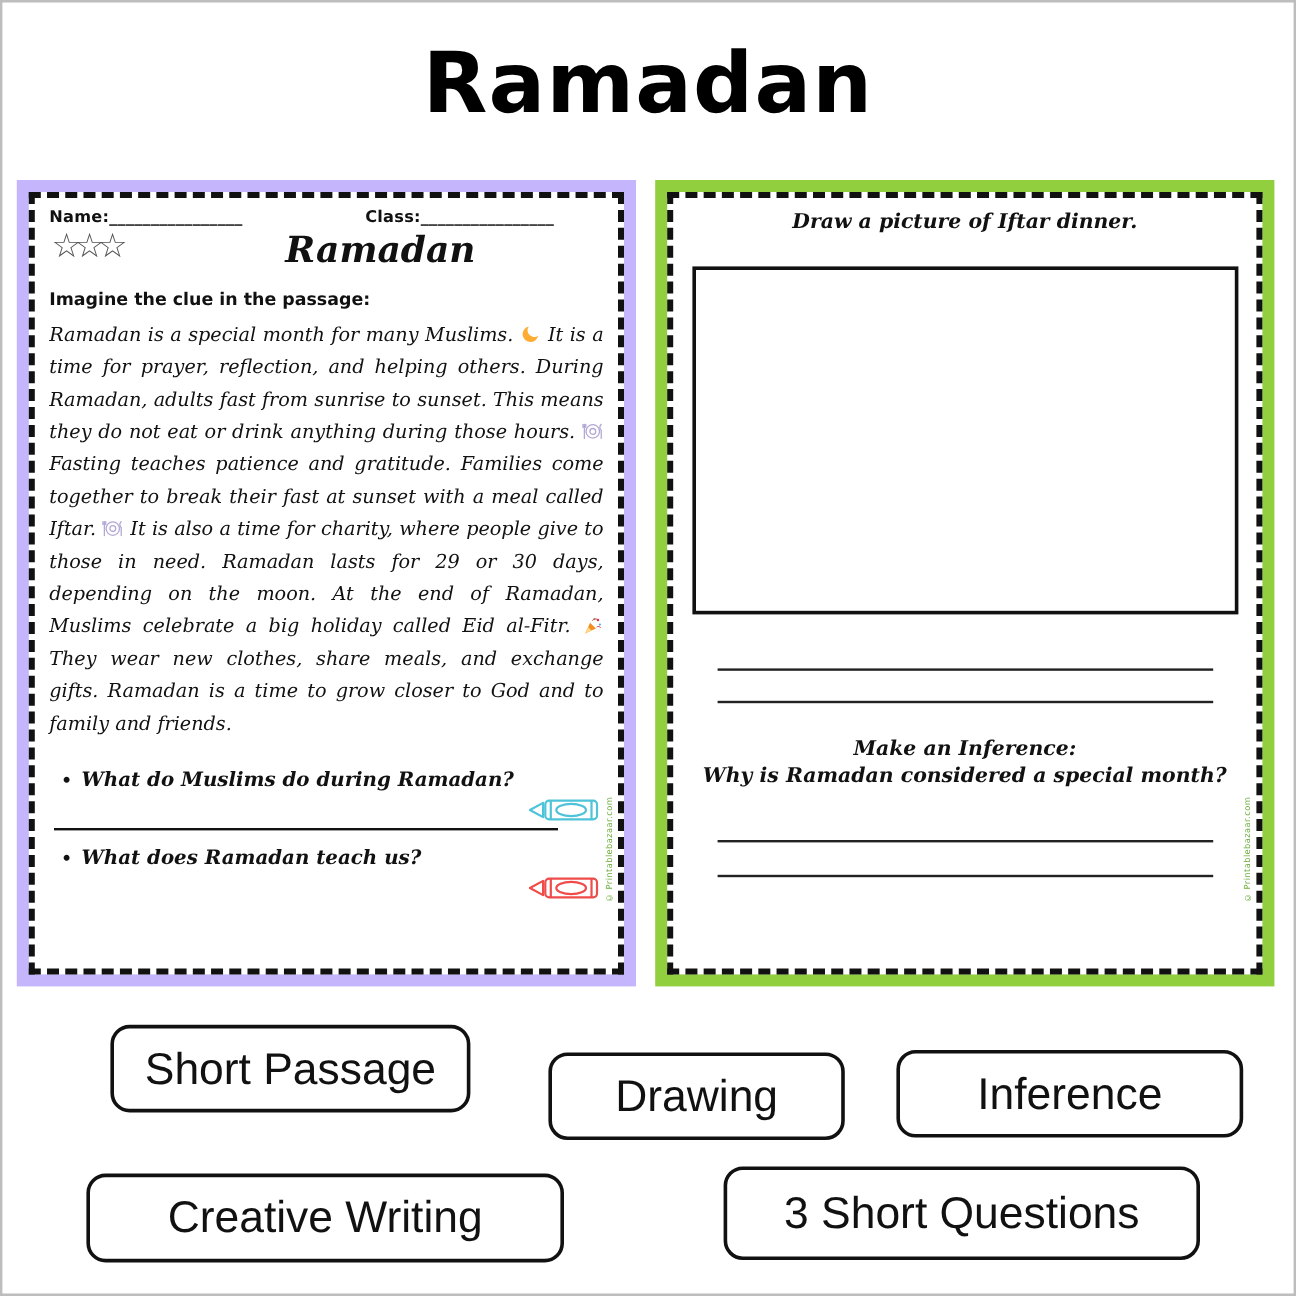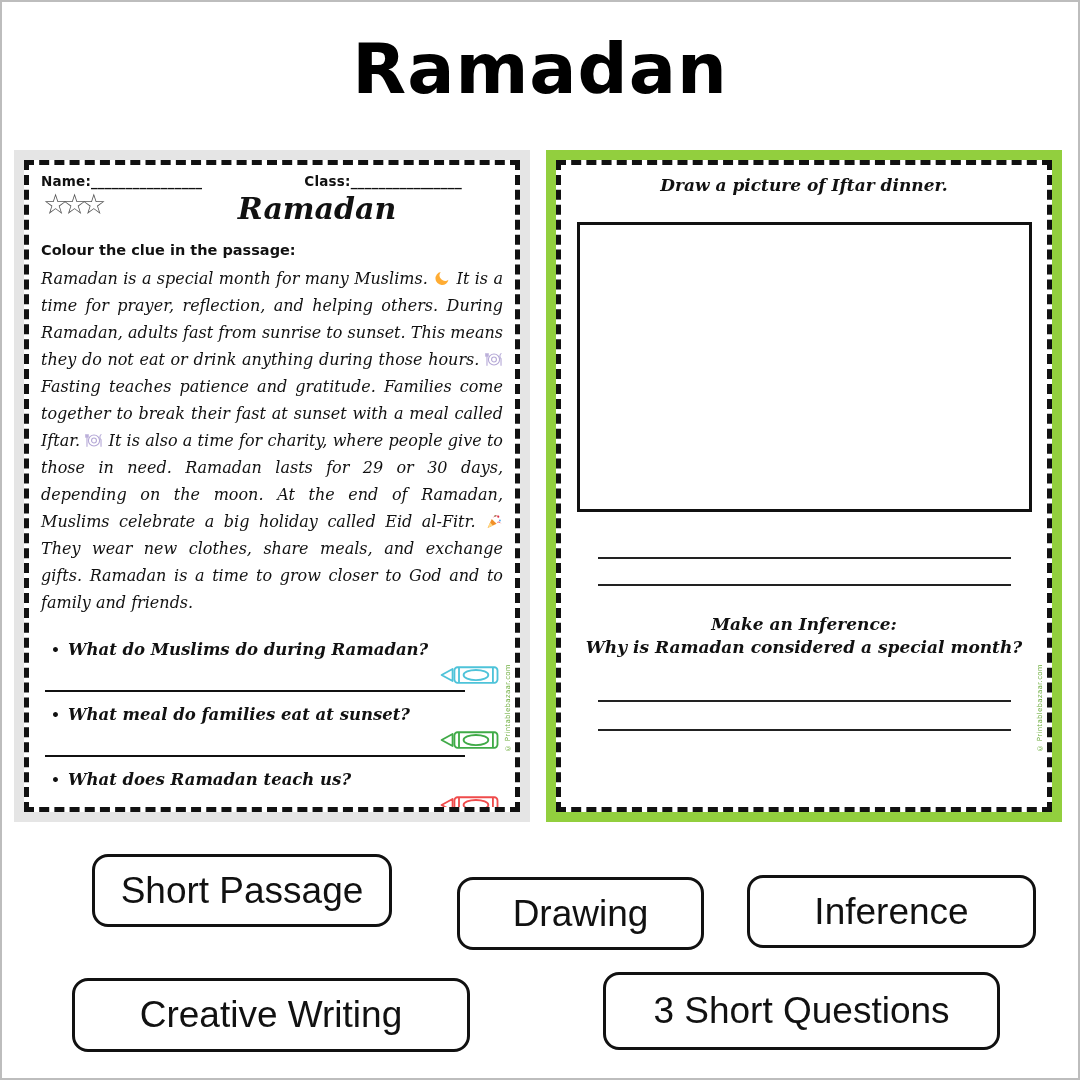--- a/index.html
+++ b/index.html
@@ -150,34 +150,34 @@
   .tag-drawing         { left: 457px; top: 877px; width: 247px; height: 73px; }
   .tag-inference       { left: 747px; top: 875px; width: 289px; height: 73px; }
   .tag-creative        { left: 72px;  top: 978px; width: 398px; height: 74px; }
   .tag-questions       { left: 603px; top: 972px; width: 397px; height: 78px; }
 </style>
 </head>
 <body>
 
 <h1 class="main-title">Ramadan</h1>
 
-<div class="page page-left" style="background: #e5e5e5;">
+<div class="page page-left" style="background: #c4b5fd;">
   <div class="page-inner">
 
     <div class="ws-header">
       <div class="ws-name">Name:________________</div>
       <div class="ws-class">Class:________________</div>
     </div>
 
     <div class="stars-title-band">
       <div class="stars">☆☆☆</div>
       <div class="ws-title">Ramadan</div>
     </div>
 
-    <div class="instruction">Colour the clue in the passage:</div>
+    <div class="instruction">Imagine the clue in the passage:</div>
 
     <div class="passage">Ramadan is a special month for many Muslims. <span class="emoji"><svg viewBox="0 0 16 16">
             <path d="M6.6 1.1 A7 7 0 1 0 14.9 9.3 A5.9 5.9 0 0 1 6.6 1.1 Z" fill="#ffac33"></path>
           </svg></span> It is a time for prayer, reflection, and helping others. During Ramadan, adults fast from sunrise to sunset. This means they do not eat or drink anything during those hours. <span class="emoji"><svg viewBox="0 0 20 16">
             <g fill="none" stroke="#b4a7d6" stroke-width="1.2" stroke-linecap="round">
               <circle cx="10" cy="8" r="6.2"></circle>
               <circle cx="10" cy="8" r="2.7"></circle>
               <path d="M2.2 1.5 v4.2 M0.9 1.5 v2.8 M3.5 1.5 v2.8 M2.2 5.7 v8.8"></path>
               <path d="M17.8 1.5 c-1.7 1.2 -1.7 4.3 0 5.5 v7.5"></path>
             </g>
@@ -210,37 +210,20 @@
                 <rect x="16" y="3.5" width="47" height="17" rx="3.5"></rect>
                 <line x1="21" y1="3.5" x2="21" y2="20.5"></line>
                 <line x1="58" y1="3.5" x2="58" y2="20.5"></line>
                 <ellipse cx="39.5" cy="12" rx="13.5" ry="5.5"></ellipse>
               </g>
             </svg>
           </span>
         <div class="answer-line"></div>
       </div>
 
-      <div class="q-block">
-        <div class="q-text">
-          <span class="q-bullet">•</span><span>What meal do families eat at sunset?</span>
-        </div>
-        <span class="crayon" style="color: rgb(63, 170, 71);">
-            <svg viewBox="0 0 66 24">
-              <g fill="none" stroke="currentColor" stroke-width="2" stroke-linejoin="round">
-                <polygon points="2,12 14,5.5 14,18.5"></polygon>
-                <rect x="16" y="3.5" width="47" height="17" rx="3.5"></rect>
-                <line x1="21" y1="3.5" x2="21" y2="20.5"></line>
-                <line x1="58" y1="3.5" x2="58" y2="20.5"></line>
-                <ellipse cx="39.5" cy="12" rx="13.5" ry="5.5"></ellipse>
-              </g>
-            </svg>
-          </span>
-        <div class="answer-line"></div>
-      </div>
 
       <div class="q-block">
         <div class="q-text">
           <span class="q-bullet">•</span><span>What does Ramadan teach us?</span>
         </div>
         <span class="crayon" style="color: rgb(239, 75, 75);">
             <svg viewBox="0 0 66 24">
               <g fill="none" stroke="currentColor" stroke-width="2" stroke-linejoin="round">
                 <polygon points="2,12 14,5.5 14,18.5"></polygon>
                 <rect x="16" y="3.5" width="47" height="17" rx="3.5"></rect>

